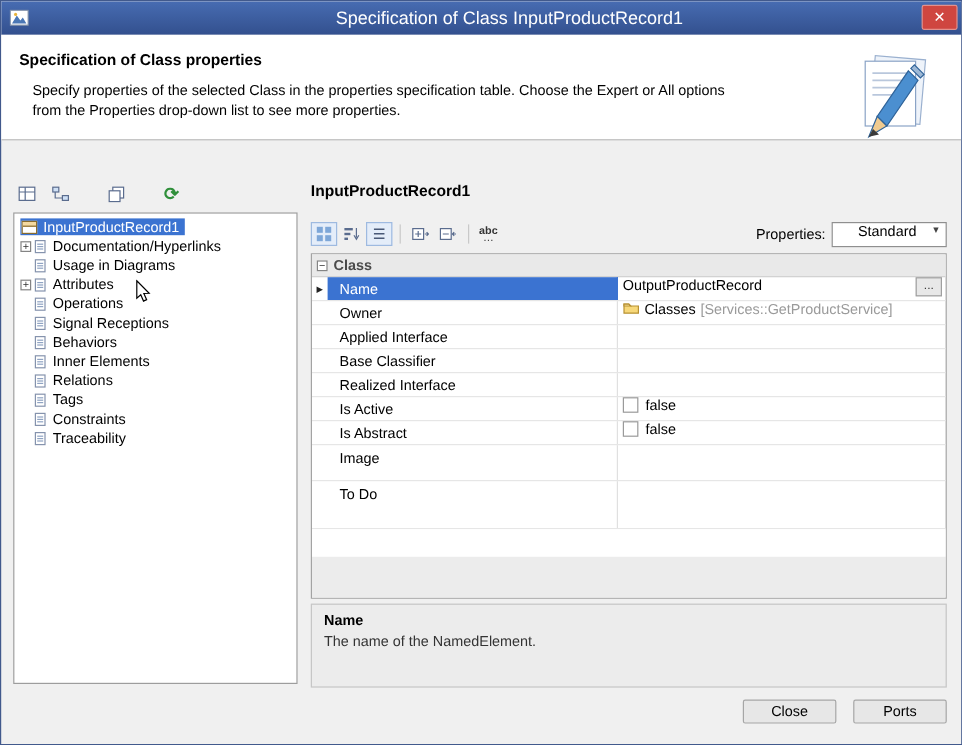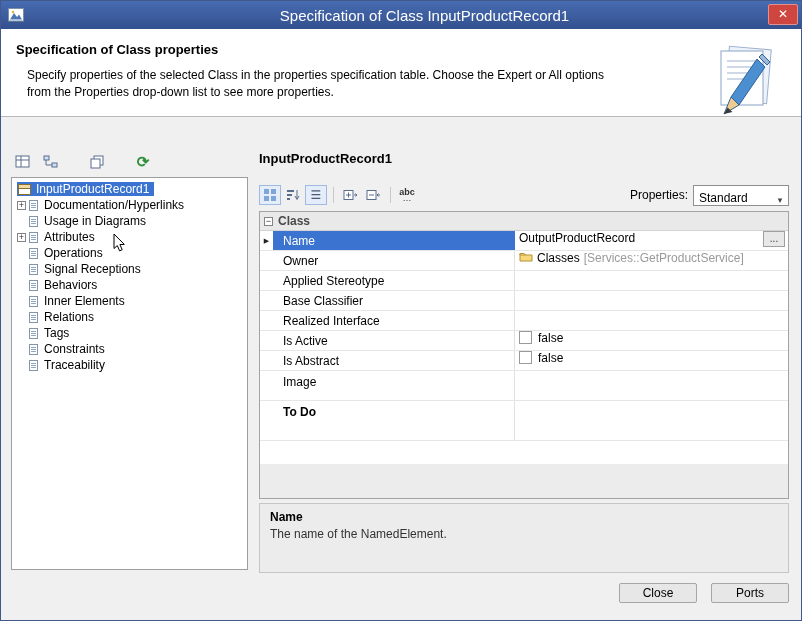--- a/index.html
+++ b/index.html
@@ -59,41 +59,41 @@
   .tbtn { width:22px; height:20px; display:flex; align-items:center; justify-content:center;
           border:1px solid transparent; margin-right:1px; color:#444; }
   .tbtn.pressed { background:#e4edf9; border:1px solid #9ebae0; }
   .tsep { width:1px; height:16px; background:#c9c9c9; margin:0 5px; }
   .glyph-list { font-size:12px; color:#4a5a78; }
   .icon-abc { display:flex; flex-direction:column; align-items:center; line-height:6px; }
   .icon-abc .abc-top { font-size:9px; font-weight:bold; color:#333; }
   .icon-abc .abc-dots { font-size:9px; color:#333; }
   .props-label { margin-left:auto; color:#000; }
   .combo { width:96px; height:21px; margin-left:5px; background:#fff; border:1px solid #8f8f8f;
-           display:flex; align-items:flex-end; }
+           display:flex; align-items:flex-start;padding-left:16px; }
   .combo-text { flex:1; padding-left:5px; color:#000; }
   .combo-arrow { width:16px; text-align:center; font-size:9px; color:#444; }
 
   .ptable { position:absolute; left:258px; top:210px; width:530px; height:288px;
             background:#fff; border:1px solid #a3a3a3; display:flex; flex-direction:column; }
   .pgroup { height:19px; background:#e9e9e9; border-bottom:1px solid #d2d2d2;
             display:flex; align-items:center; padding-left:4px; }
   .collapse-box { width:9px; height:9px; border:1px solid #848484; background:#fff;
                   display:flex; align-items:center; justify-content:center;
                   font-size:9px; line-height:7px; color:#333; margin-right:5px; }
   .pgroup-label { font-weight:bold; color:#4a4a4a; }
   .prow { display:flex; align-items:stretch; height:20px; border-bottom:1px solid #e6e6e6; }
   .marker { flex:0 0 13px; display:flex; align-items:center; justify-content:center;
             font-size:7px; color:#222; }
   .pname { flex:0 0 242px; padding-left:10px; display:flex; align-items:center;
            border-right:1px solid #e0e0e0; color:#000; }
   .pvalue { flex:1; display:flex; padding-left:4px; color:#000; }
   .prow.sel .pname { background:#3b73d1; color:#fff; border-right-color:#3b73d1; }
   .prow.tall-img { height:30px; }
-  .prow.tall-todo { height:40px;font-weight:bold; }
+  .prow.tall-todo { height:40px; }
   .prow.tall-img .pname, .prow.tall-todo .pname { align-items:flex-start; padding-top:4px; }
   .ellipsis-btn { margin-left:auto; margin-right:3px; width:22px; height:16px;
                   background:#e8e8e8; border:1px solid #9f9f9f; font-size:10px;
                   line-height:10px; text-align:center; color:#333;
                   font-family:"Liberation Sans", sans-serif; }
   .checkbox { width:13px; height:13px; border:1px solid #9a9a9a; background:#fff; margin-right:6px; }
   .value-suffix { color:#9a9a9a; margin-left:4px; }
   .folder-icon { margin-right:4px; display:flex; }
   .filler-white { height:23px; background:#fff; }
   .filler-gray { flex:1; background:#ececec; }
@@ -316,21 +316,21 @@
             <path d="M1,2.5 L5,2.5 L6.5,4 L1,4 Z" fill="#fce9ad" stroke="#b79133"></path>
           </svg>
         </span>
         <span>Classes</span>
         <span class="value-suffix">[Services::GetProductService]</span>
       </span>
     </div>
 
     <div class="prow">
       <span class="marker"></span>
-      <span class="pname">Applied Stereotype</span>
+      <span class="pname">Applied Interface</span>
       <span class="pvalue"></span>
     </div>
 
     <div class="prow">
       <span class="marker"></span>
       <span class="pname">Base Classifier</span>
       <span class="pvalue"></span>
     </div>
 
     <div class="prow">

